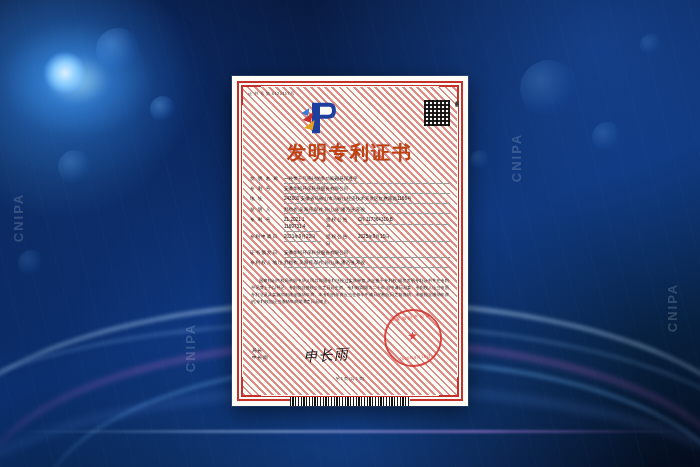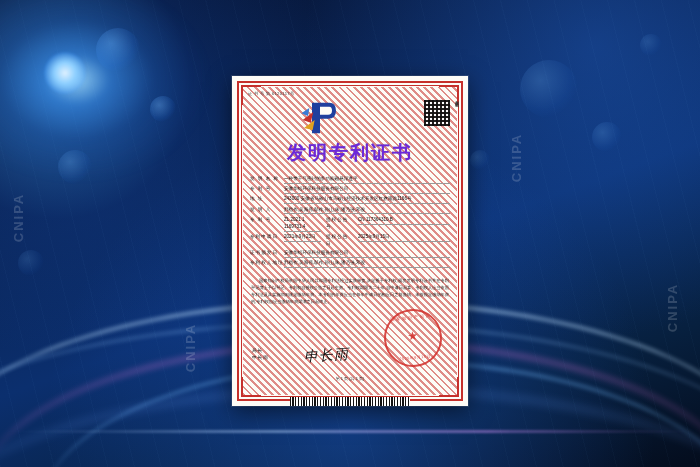--- a/index.html
+++ b/index.html
@@ -154,21 +154,21 @@
     top: 0px;
     font-size: 3.6px;
     color: #333;
     writing-mode: vertical-rl;
     letter-spacing: 0.5px;
   }
   .cert-title {
     text-align: center;
     font-size: 19px;
     letter-spacing: 2px;
-    color: #6d28d9;
+    color: #c2410c;
     font-weight: bold;
     font-family: "Liberation Serif", serif;
     margin-top: 2px;
     text-shadow: 0 0 1px rgba(31,42,122,0.4);
   }
 
   .fields {
     margin-top: 9px;
     padding: 0 2px;
   }

